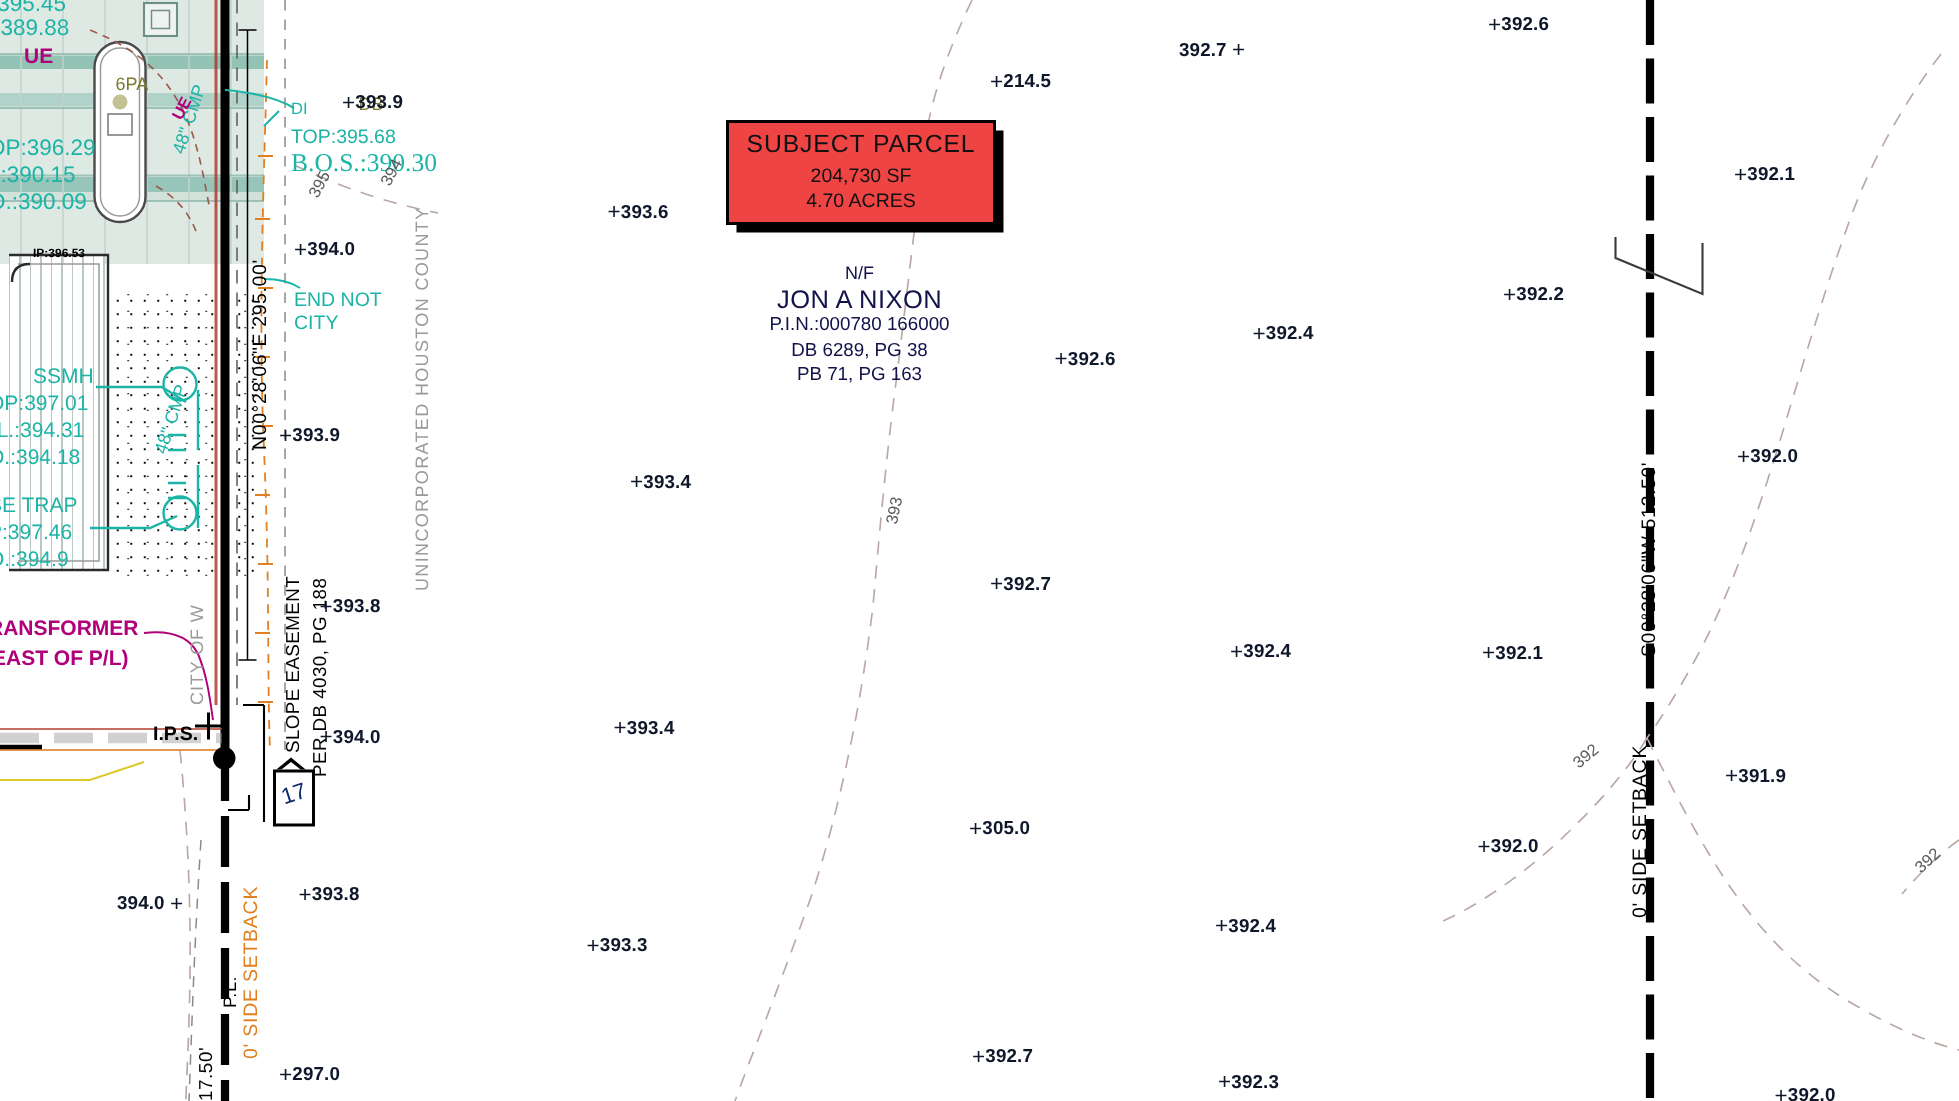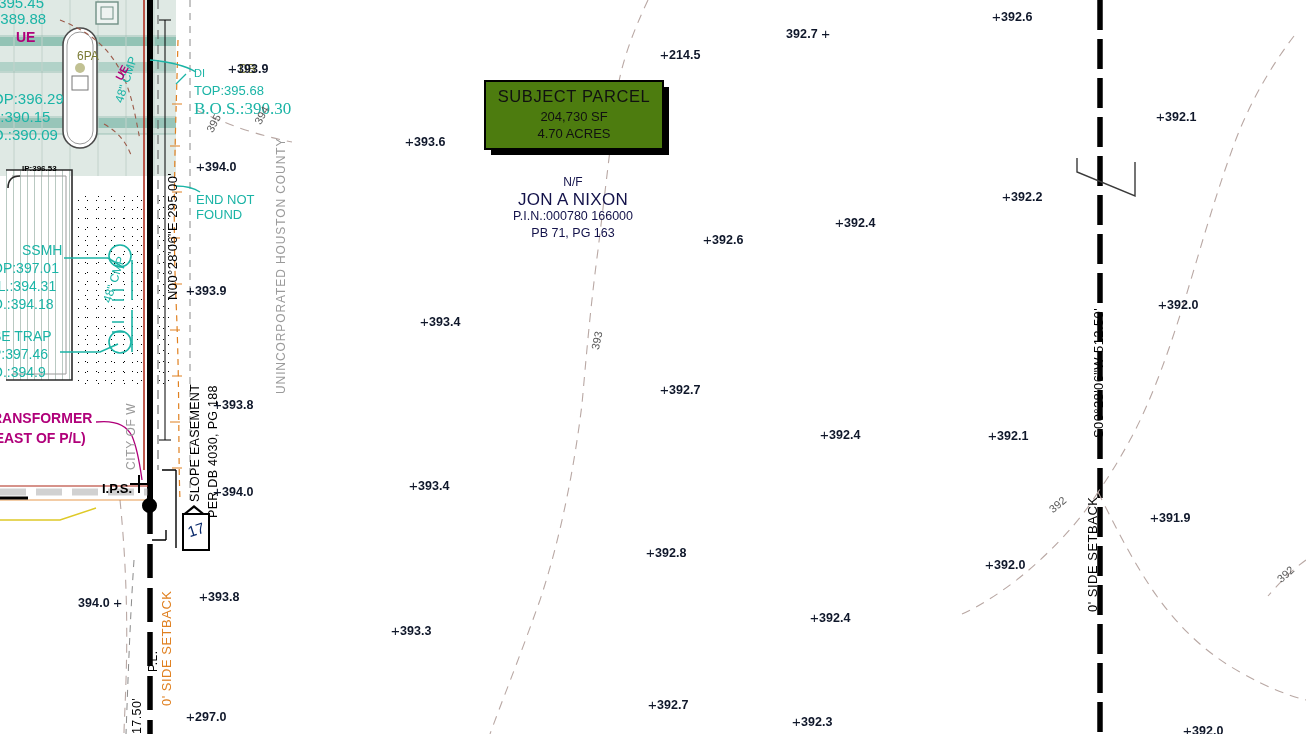--- a/index.html
+++ b/index.html
@@ -10,21 +10,21 @@
   svg.layer{position:absolute;left:0;top:0;width:1306px;height:734px;overflow:visible;}
 
   
   .spot{position:absolute;white-space:nowrap;font-size:12.5px;color:#0f172a;
         font-family:"Liberation Sans",sans-serif;font-weight:600;letter-spacing:.1px;}
   .spot .xm{font-size:15px;font-weight:400;vertical-align:-1px;}
   .spot .v{font-size:12.5px;}
 
   
   #parcel-box{position:absolute;left:484px;top:80px;width:176px;height:66px;
-      background:#4d7c0f;border:2px solid #000;box-shadow:6px 6px 0 -1px #000;
+      background:#ef4444;border:2px solid #000;box-shadow:6px 6px 0 -1px #000;
       text-align:center;color:#111;}
   #parcel-box .t1{font-size:16.5px;letter-spacing:.6px;margin-top:5px;}
   #parcel-box .t2{font-size:13px;margin-top:3px;}
   #parcel-box .t3{font-size:13px;margin-top:2px;}
 
   
   #owner{position:absolute;left:455px;top:174px;width:236px;text-align:center;
          color:#13124a;line-height:16.5px;}
   #owner .nf{font-size:12px;}
   #owner .nm{font-size:17px;letter-spacing:.3px;margin-top:1px;}
@@ -205,20 +205,21 @@
   <div id="parcel-box">
     <div class="t1">SUBJECT PARCEL</div>
     <div class="t2">204,730 SF</div>
     <div class="t3">4.70 ACRES</div>
   </div>
 
   <div id="owner">
     <div class="nf">N/F</div>
     <div class="nm">JON A NIXON</div>
     <div class="ln">P.I.N.:000780 166000</div>
+    <div class="ln">DB 6289, PG 38</div>
     <div class="ln">PB 71, PG 163</div>
   </div>
 
   <div class="ann cy" style="left:-6px;top:-4px;font-size:15px;">:395.45</div>
   <div class="ann mg" style="left:16px;top:30px;font-size:14px;font-weight:700;">UE</div>
   <div class="ann cy" style="left:-8px;top:12px;font-size:15px;">.:389.88</div>
 
   <div class="ann ol" style="left:34px;top:49px;font-size:12px;">6PA</div>
 
   <div class="ann ol" style="left:196px;top:62px;font-size:12px;">DB</div>
@@ -231,21 +232,21 @@
 
   <div class="ann cy" style="left:112px;top:100px;transform:rotate(-72deg);transform-origin:0 0;font-size:12px;">48" CMP</div>
   <div class="ann cy" style="left:100px;top:300px;transform:rotate(-72deg);transform-origin:0 0;font-size:12px;">48" CMP</div>
   <div class="ann mg" style="left:112px;top:76px;transform:rotate(-62deg);transform-origin:0 0;font-size:11px;font-weight:700;">UE</div>
 
   <div class="ann cy" style="left:194px;top:66px;font-size:11px;">DI</div>
   <div class="ann cy" style="left:194px;top:84px;font-size:13px;">TOP:395.68</div>
   <div class="ann cy" style="left:194px;top:102px;font-size:17px;font-family:Liberation Serif, serif;">B.O.S.:390.30</div>
 
   <div class="ann cy" style="left:196px;top:192px;font-size:13px;white-space:pre;line-height:15px;text-align:left;">END NOT
-FOUND</div>
+CITY</div>
 
   <div class="ann cy" style="left:22px;top:243px;font-size:14px;">SSMH</div>
   <div class="ann cy" style="left:-8px;top:261px;font-size:14px;">OP:397.01</div>
   <div class="ann cy" style="left:-10px;top:279px;font-size:14px;">I.L.:394.31</div>
   <div class="ann cy" style="left:-8px;top:297px;font-size:14px;">O.:394.18</div>
 
   <div class="ann cy" style="left:-8px;top:329px;font-size:14px;">SE TRAP</div>
   <div class="ann cy" style="left:-8px;top:347px;font-size:14px;">P:397.46</div>
   <div class="ann cy" style="left:-8px;top:365px;font-size:14px;">O.:394.9</div>
 
@@ -295,26 +296,26 @@
       <div class="spot" style="left: 186px; top: 708px;"><span class="xm">+</span><span class="v">297.0</span></div>
       <div class="spot" style="left: 78px; top: 594px;"><span class="v">394.0</span> <span class="xm">+</span></div>
       <div class="spot" style="left: 405px; top: 133px;"><span class="xm">+</span><span class="v">393.6</span></div>
       <div class="spot" style="left: 420px; top: 313px;"><span class="xm">+</span><span class="v">393.4</span></div>
       <div class="spot" style="left: 409px; top: 477px;"><span class="xm">+</span><span class="v">393.4</span></div>
       <div class="spot" style="left: 391px; top: 622px;"><span class="xm">+</span><span class="v">393.3</span></div>
       <div class="spot" style="left: 660px; top: 46px;"><span class="xm">+</span><span class="v">214.5</span></div>
       <div class="spot" style="left: 786px; top: 25px;"><span class="v">392.7</span> <span class="xm">+</span></div>
       <div class="spot" style="left: 703px; top: 231px;"><span class="xm">+</span><span class="v">392.6</span></div>
       <div class="spot" style="left: 660px; top: 381px;"><span class="xm">+</span><span class="v">392.7</span></div>
-      <div class="spot" style="left: 646px; top: 544px;"><span class="xm">+</span><span class="v">392.8</span></div>
+      <div class="spot" style="left: 646px; top: 544px;"><span class="xm">+</span><span class="v">305.0</span></div>
       <div class="spot" style="left: 648px; top: 696px;"><span class="xm">+</span><span class="v">392.7</span></div>
       <div class="spot" style="left: 835px; top: 214px;"><span class="xm">+</span><span class="v">392.4</span></div>
       <div class="spot" style="left: 820px; top: 426px;"><span class="xm">+</span><span class="v">392.4</span></div>
       <div class="spot" style="left: 810px; top: 609px;"><span class="xm">+</span><span class="v">392.4</span></div>
-      <div class="spot" style="left: 792px; top: 713px;"><span class="xm">+</span><span class="v">392.3</span></div>
+      <div class="spot" style="left: 812px; top: 713px;"><span class="xm">+</span><span class="v">392.3</span></div>
       <div class="spot" style="left: 992px; top: 8px;"><span class="xm">+</span><span class="v">392.6</span></div>
       <div class="spot" style="left: 1156px; top: 108px;"><span class="xm">+</span><span class="v">392.1</span></div>
       <div class="spot" style="left: 1002px; top: 188px;"><span class="xm">+</span><span class="v">392.2</span></div>
       <div class="spot" style="left: 1158px; top: 296px;"><span class="xm">+</span><span class="v">392.0</span></div>
       <div class="spot" style="left: 988px; top: 427px;"><span class="xm">+</span><span class="v">392.1</span></div>
       <div class="spot" style="left: 1150px; top: 509px;"><span class="xm">+</span><span class="v">391.9</span></div>
       <div class="spot" style="left: 985px; top: 556px;"><span class="xm">+</span><span class="v">392.0</span></div>
       <div class="spot" style="left: 1183px; top: 722px;"><span class="xm">+</span><span class="v">392.0</span></div>
     </div>
 

